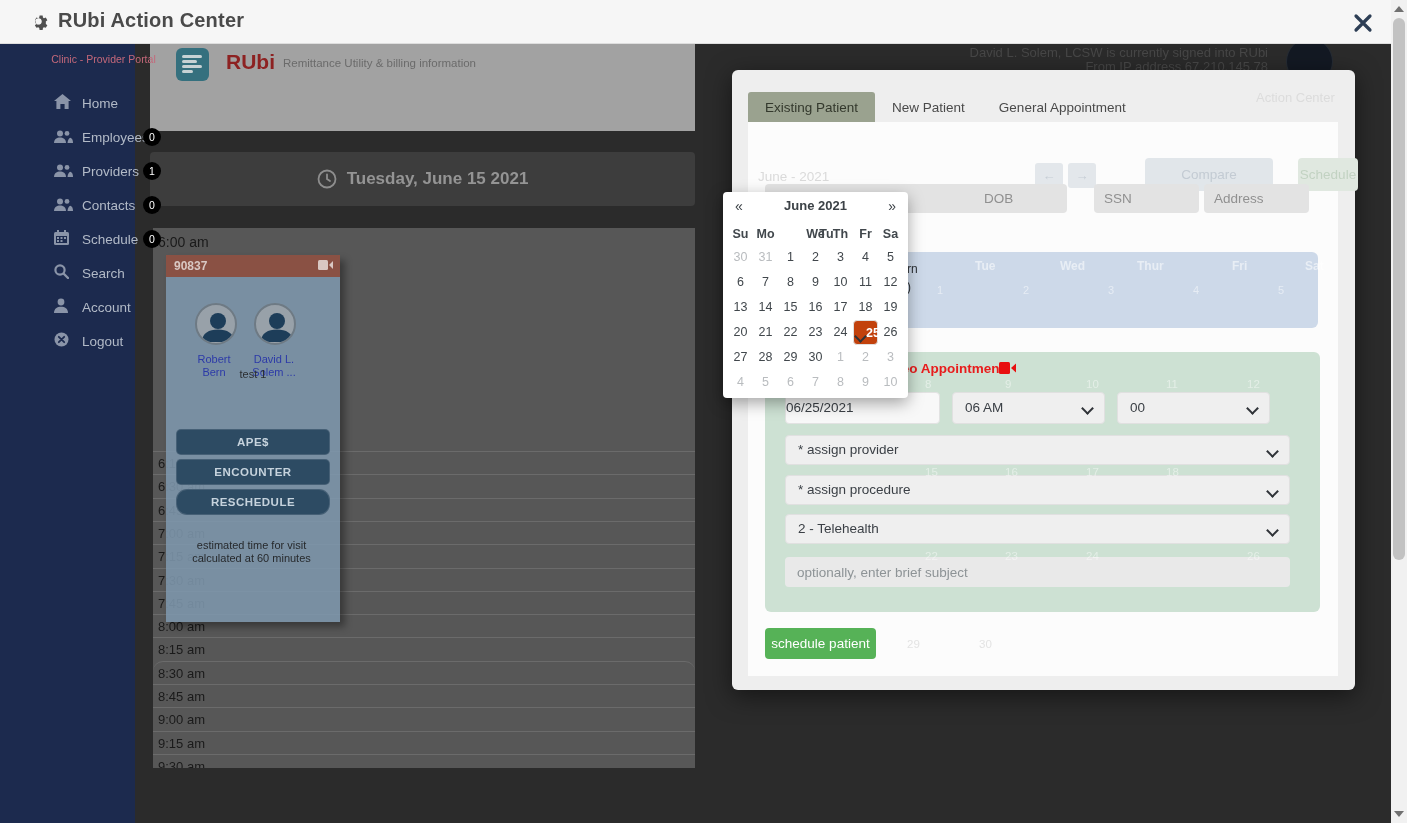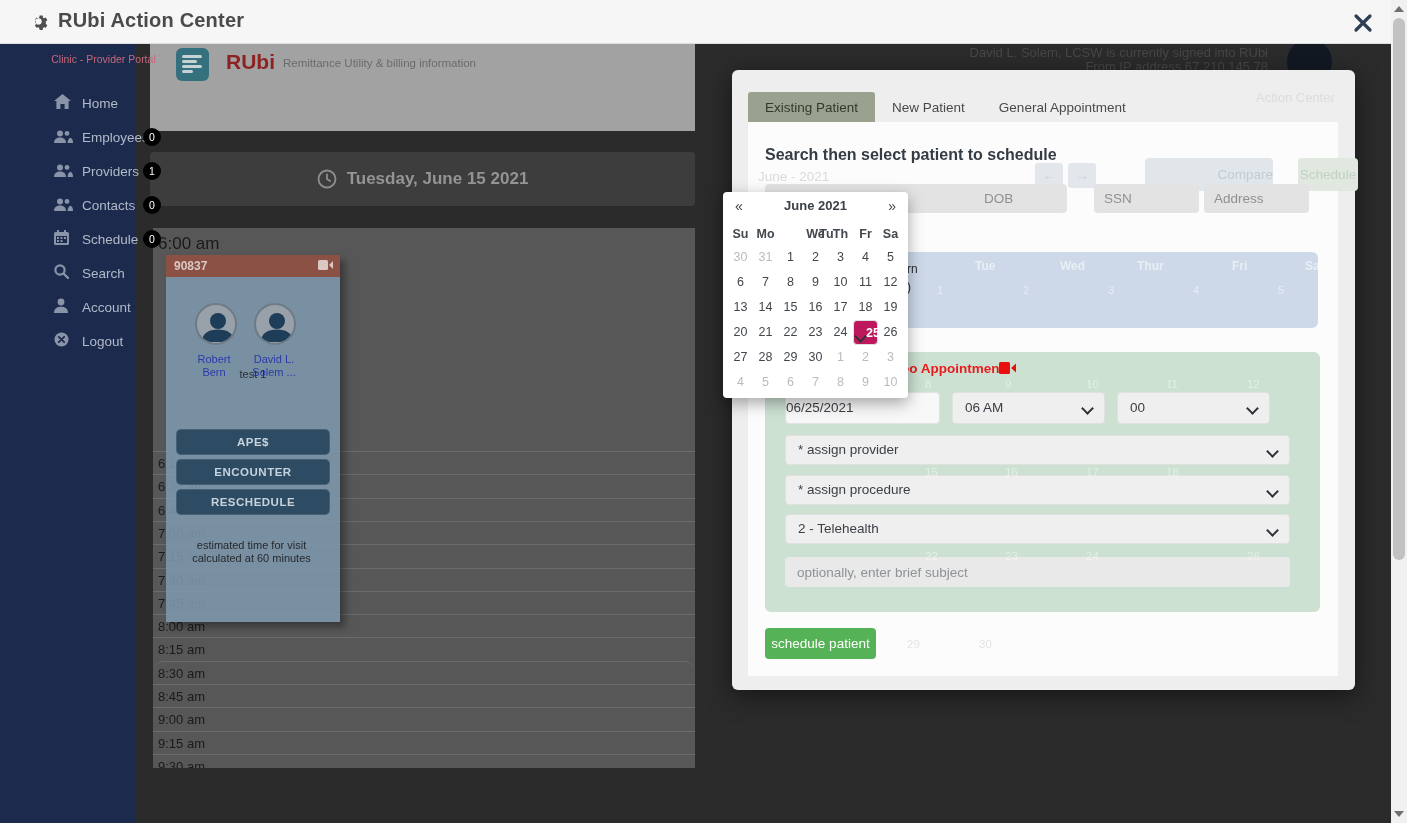--- a/index.html
+++ b/index.html
@@ -31,21 +31,21 @@
   .tagline { position:absolute; left:133px; top:13px; font-size:11.5px; color:#6b6b6b; }
 
   .sess1 { position:absolute; right:139px; top:45px; font-size:13px; color:#474747; z-index:5; }
   .sess2 { position:absolute; right:139px; top:59px; font-size:13px; color:#474747; z-index:5; }
   .ghost-avatar { position:absolute; left:1286px; top:38px; width:47px; height:47px; border-radius:50%; background:#131923; border:1px solid rgba(255,255,255,.08); z-index:5; }
 
   .day-header { position:absolute; left:150px; top:152px; width:545px; height:54px; background:#3d3d3d; border-radius:4px; display:flex; align-items:center; justify-content:center; gap:10px; }
   .day-header .txt { font-size:17px; font-weight:700; color:#949494; }
 
   .slots { position:absolute; left:153px; top:228px; width:542px; height:540px; background:#575757; overflow:hidden; }
-  .first-slot { position:absolute; left:5px; top:6px; font-size:17px; color:#1a1a1a; }
+  .first-slot { position:absolute; left:5px; top:6px; font-size:14px; color:#1a1a1a; }
   .slot-row { position:absolute; left:0; width:542px; height:24px; border-top:1px solid #6b6b6b; }
   .slot-row span { position:absolute; left:5px; top:4px; font-size:13px; color:#1a1a1a; }
 
   
   .appt { position:absolute; left:166px; top:255px; width:174px; height:367px; z-index:3; box-shadow:5px 5px 7px rgba(0,0,0,.35); }
   .appt-head { position:absolute; left:0; top:0; width:174px; height:22px; background:#8a5144; }
   .appt-code { position:absolute; left:8px; top:4px; font-size:12px; font-weight:700; color:#d9c8c3; }
   .appt-cam { position:absolute; right:7px; top:5px; }
   .appt-body { position:absolute; left:0; top:22px; width:174px; height:345px; background:rgba(126,150,172,.89); }
   .av { position:absolute; width:42px; height:42px; border-radius:50%; background:#98a1a9; border:2px solid #6e7a84; overflow:hidden; }
@@ -70,21 +70,21 @@
   .mhead { position:absolute; left:33px; top:76px; font-size:16px; font-weight:700; color:#343c44; }
   .s-input { position:absolute; top:114px; height:29px; background:#e3e3e3; border:none; border-radius:4px; font-size:13.5px; color:#4a4a4a; padding:0 10px; font-family:"Liberation Sans",sans-serif; }
   .s-input::placeholder { color:#909090; opacity:1; }
   .frag { position:absolute; font-size:13px; color:#6e7275; }
 
   
   .g-action { position:absolute; left:524px; top:20px; font-size:13px; color:#dcdcdc; }
   .g-month { position:absolute; left:26px; top:99px; font-size:13.5px; color:#dadada; }
   .g-arrow { position:absolute; top:93px; width:28px; height:25px; background:#e3e7eb; border-radius:3px; color:#c6cdd5; font-size:13px; text-align:center; line-height:25px; }
   .g-btn { position:absolute; top:88px; height:33px; border-radius:4px; font-size:13.5px; text-align:center; line-height:33px; }
-  .g-compare { left:413px; width:128px; background:#e1e6ea; color:#c3cbd3;text-align:right; }
+  .g-compare { left:413px; width:128px; background:#e1e6ea; color:#c3cbd3; }
   .g-schedule { left:566px; width:60px; background:#e0e8e0; color:#c2d2c2; }
   .g-num { position:absolute; font-size:11.5px; color:rgba(255,255,255,.45); }
   .g-num.onwhite { color:#e3e3e3; }
 
   
   .p-row { position:absolute; left:33px; top:182px; width:553px; height:76px; background:#cdd9e9; border-radius:6px; cursor:pointer; }
   .p-frag { position:absolute; font-size:12px; color:#2b2f33; }
   .p-gh { position:absolute; top:7px; font-size:12px; font-weight:700; color:rgba(255,255,255,.55); }
   .p-gn { position:absolute; top:32px; font-size:11px; color:rgba(255,255,255,.5); }
 
@@ -108,21 +108,21 @@
   
   .dp { position:absolute; left:723px; top:192px; width:185px; height:206px; background:#fff; border-radius:4px; box-shadow:0 5px 16px rgba(0,0,0,.35); z-index:80; }
   .dp-head { position:absolute; left:0; top:6px; width:185px; height:20px; }
   .dp-prev { position:absolute; left:12px; top:0; font-size:14px; color:#3c4247; cursor:pointer; }
   .dp-next { position:absolute; right:12px; top:0; font-size:14px; color:#3c4247; cursor:pointer; }
   .dp-title { position:absolute; left:0; width:185px; text-align:center; font-size:13px; font-weight:700; color:#3c4247; }
   .dp-grid { position:absolute; left:5px; top:30px; width:175px; }
   .dp-cell { position:absolute; width:25px; height:25px; text-align:center; line-height:25px; font-size:12.5px; color:#41474c; cursor:pointer; }
   .dp-cell.hdr { font-weight:700; cursor:default; }
   .dp-cell.muted { color:#b9bcbf; }
-  .dp-cell.sel { background:#be185d; color:#fff; border-radius:4px; font-weight:700; }
+  .dp-cell.sel { background:#c2410c; color:#fff; border-radius:4px; font-weight:700; }
 </style>
 </head>
 <body>
 
 <div class="stage">
 
   <div class="logo-card">
     <div class="logo-icon">
         <i class="w1"></i>
         <i class="w2"></i>
@@ -217,21 +217,21 @@
               <path d="M1 32 c0-9 7-12.5 16-12.5 s16 3.5 16 12.5 Z" fill="#1d3d59"></path>
             </svg>
           </div>
           <div class="att-name" style="left: 72px; top: 76px; white-space: pre-line;">David L.
 Solem ...</div>
         </div>
       <div class="appt-note">test 1</div>
       <div id="appt-actions">
           <div class="appt-btn" style="top: 152px;">APE$</div>
           <div class="appt-btn" style="top: 182px;">ENCOUNTER</div>
-          <div class="appt-btn" style="top: 212px;">RESCHEDULE</div>
+          <div class="appt-btn" style="top: 212px; border-radius: 11px;">RESCHEDULE</div>
         </div>
       <div id="appt-est">
           <div class="appt-est" style="top: 262px;">estimated time for visit</div>
           <div class="appt-est" style="top: 275px;">calculated at 60 minutes</div>
         </div>
     </div>
   </div>
 
   <aside class="sidebar">
     <div class="portal">Clinic - Provider Portal</div>
@@ -304,21 +304,20 @@
 
   <div class="modal">
     <div class="g-action">Action Center</div>
     <div class="tabs" id="tabs">
         <div class="tab active">Existing Patient</div>
         <div class="tab">New Patient</div>
         <div class="tab">General Appointment</div>
       </div>
     <div class="mcard"></div>
 
-    <div class="mhead">Search then select patient to schedule</div>
 
     <div class="g-month">June - 2021</div>
     <div class="g-arrow" style="left:303px">←</div>
     <div class="g-arrow" style="left:336px">→</div>
     <div class="g-btn g-compare">Compare</div>
     <div class="g-btn g-schedule">Schedule</div>
 
     <input class="s-input" style="left: 33px; width: 216px;">
     <span class="frag" style="left:169px; top:121px;">t</span>
     <input class="s-input" style="left: 242px; width: 93px;" placeholder="DOB">

